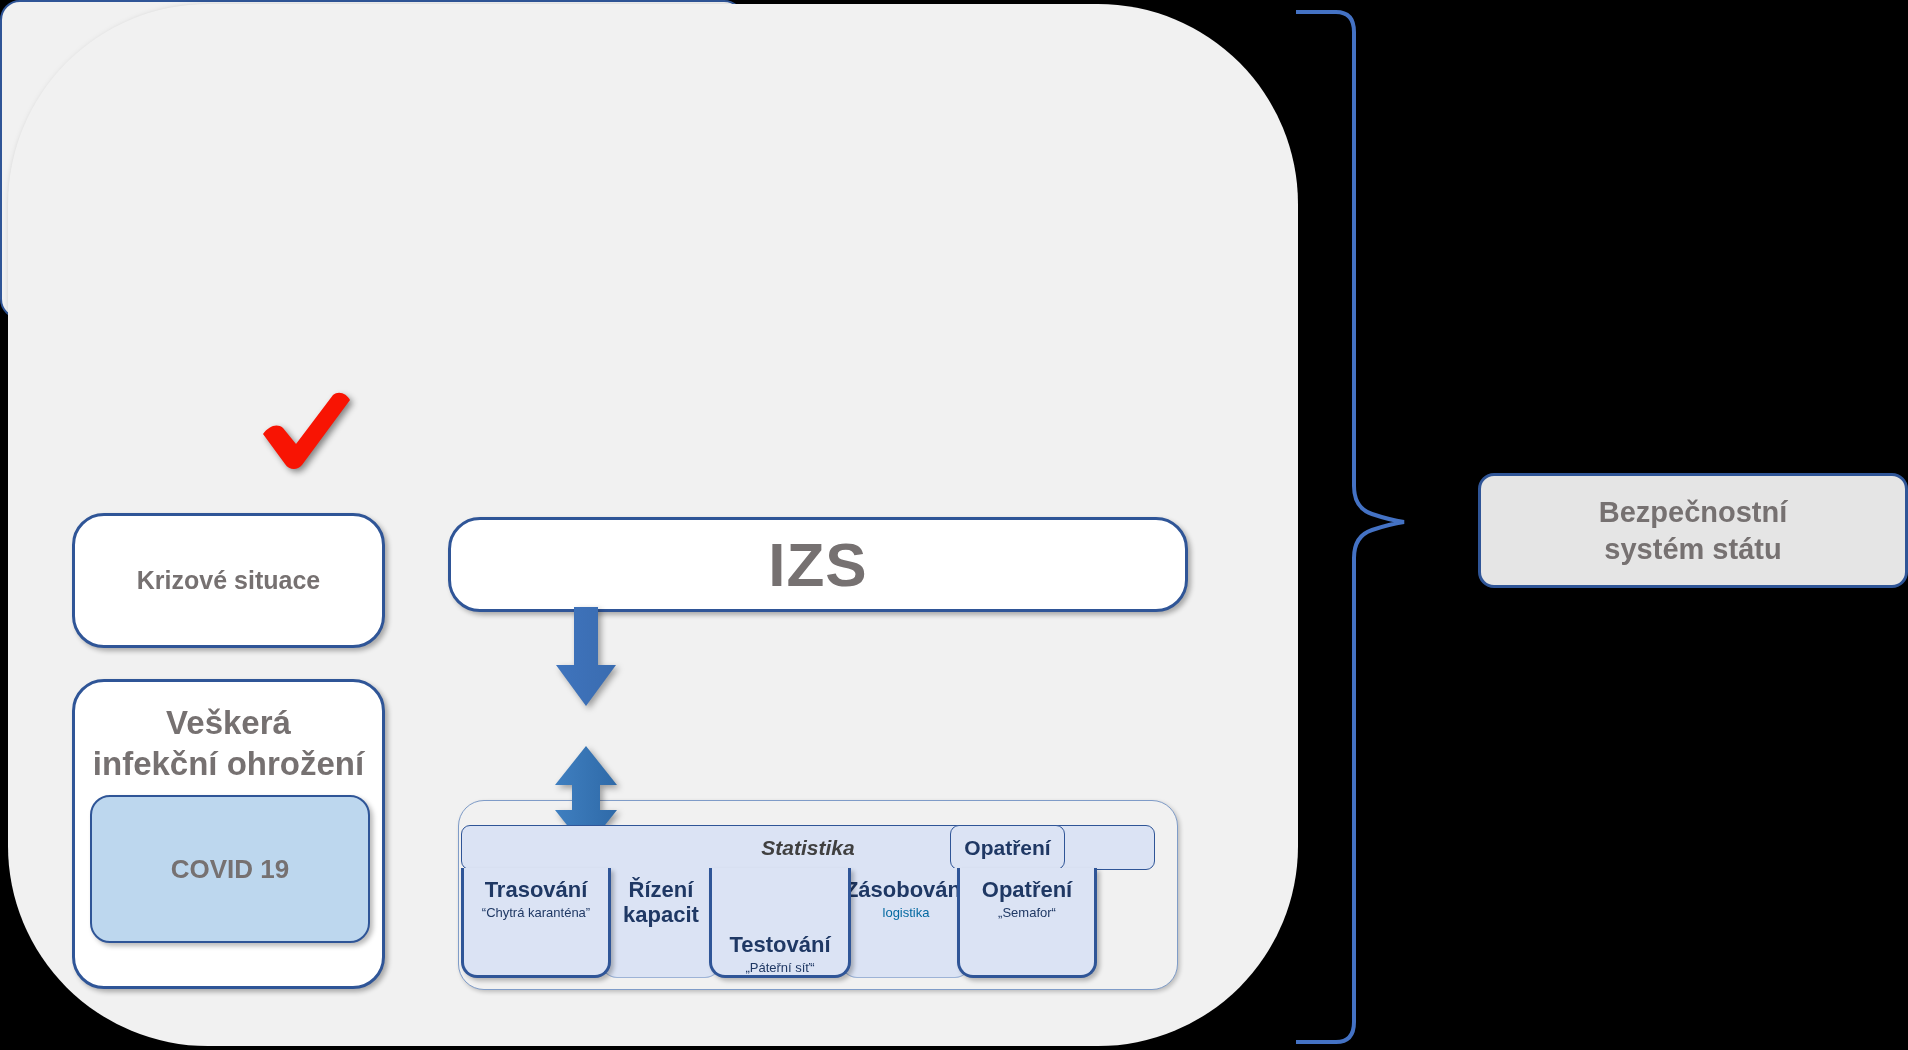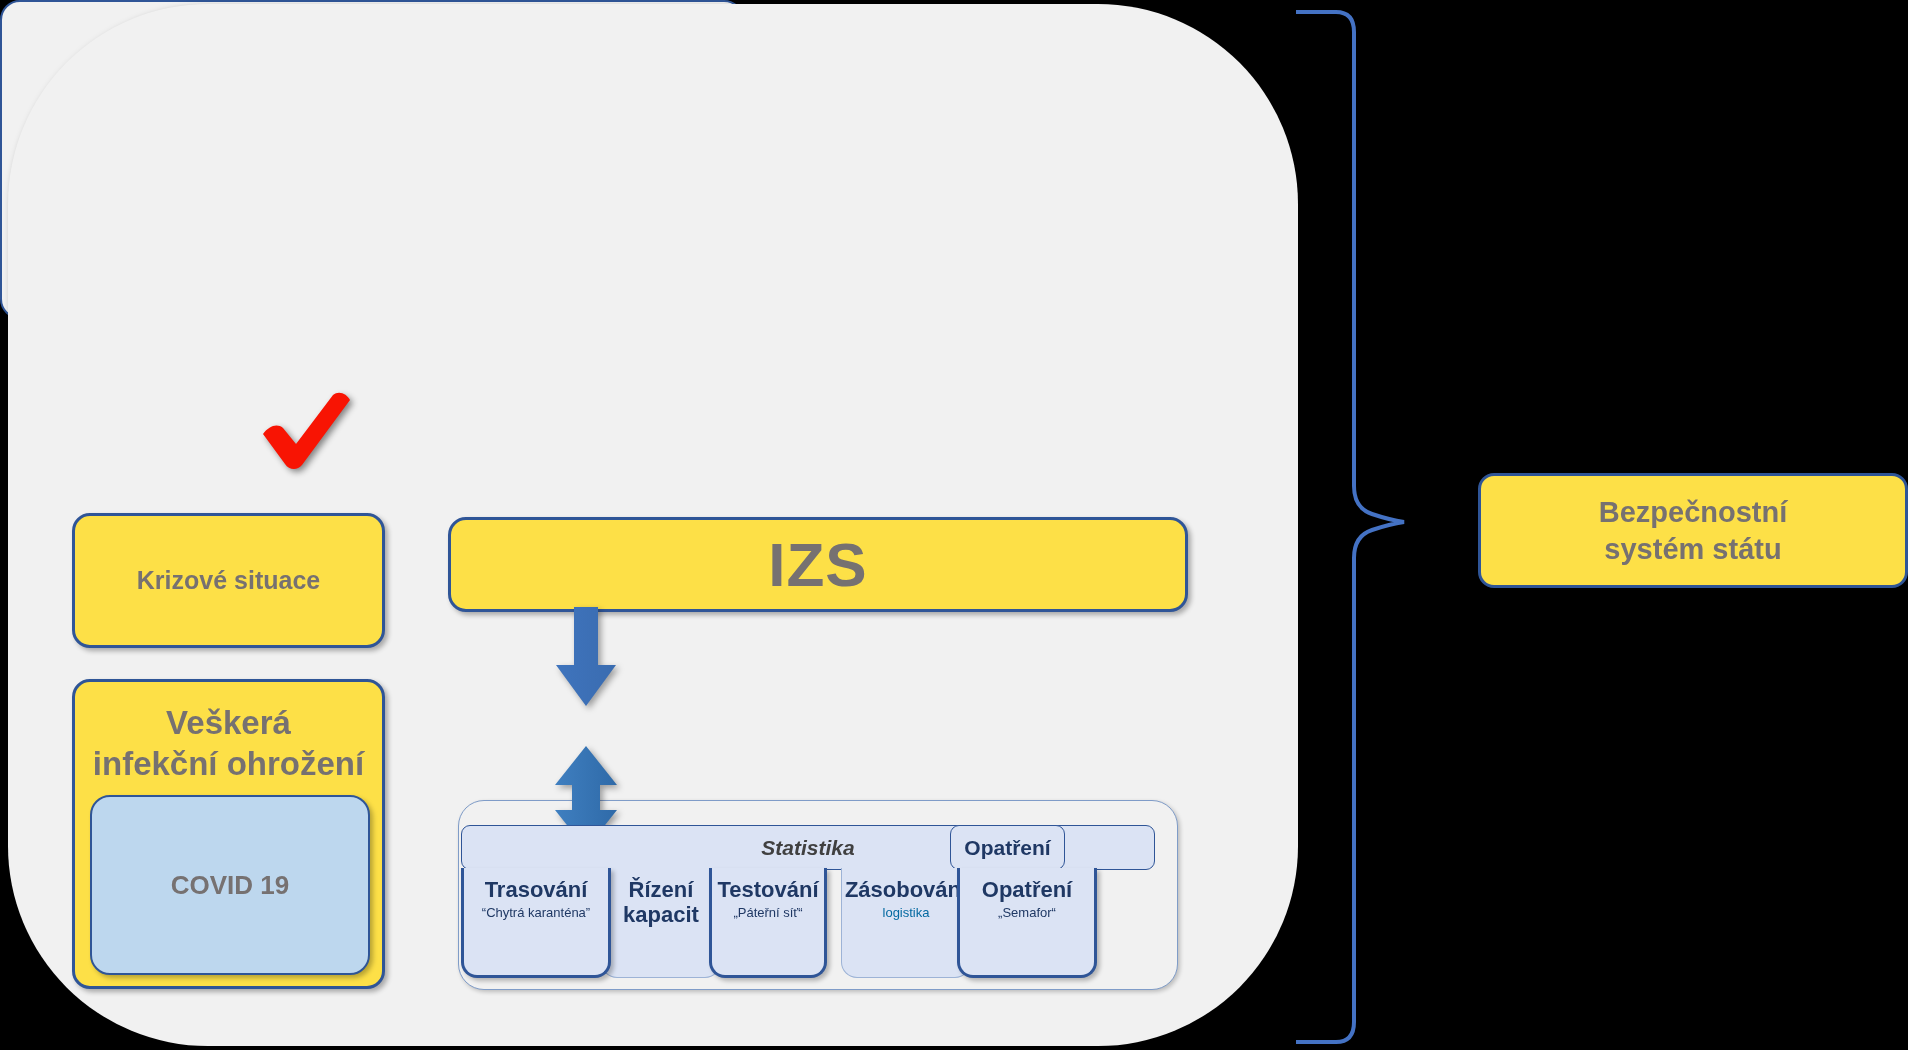--- a/index.html
+++ b/index.html
@@ -13,34 +13,34 @@
     position:absolute;left:8px;top:4px;width:1290px;height:1042px;
     background:#f1f1f1;border-radius:200px;
     box-shadow:3px 3px 7px rgba(0,0,0,.35);
   }
 
   
   .rbox{position:absolute;box-sizing:border-box;display:flex;
         flex-direction:column;align-items:center;justify-content:center;
         text-align:center;}
 
-  .grey-outline{background:#fde047;border:3px solid #2f5597;border-radius:18px;
+  .grey-outline{background:#ffffff;border:3px solid #2f5597;border-radius:32px;
                 box-shadow:3px 3px 5px rgba(0,0,0,.30);}
 
   .lbl-grey{color:#767171;font-weight:bold;line-height:1.25;}
 
   
   #krizove{left:72px;top:513px;width:313px;height:135px;}
   #krizove .lbl-grey{font-size:25px;}
 
   #veskera{left:72px;top:679px;width:313px;height:310px;
            justify-content:flex-start;padding-top:20px;}
   #veskera .lbl-grey{font-size:33px;}
 
-  #covid{left:90px;top:795px;width:280px;height:180px;
+  #covid{left:90px;top:795px;width:280px;height:148px;
          background:#bdd7ee;border:2px solid #2f5597;border-radius:20px;
          box-shadow:3px 3px 5px rgba(0,0,0,.28);}
   #covid .lbl-grey{font-size:26px;}
 
   
   #izs{left:448px;top:517px;width:740px;height:95px;}
   #izs .izs-text{color:#767171;font-weight:bold;font-size:62px;letter-spacing:1px;}
 
   #panel-outer{left:448px;top:679px;width:740px;height:315px;
       background:#f1f1f1;border:2px solid #2f5597;border-radius:20px;
@@ -79,21 +79,21 @@
   
   .arrow{position:absolute;filter:drop-shadow(3px 3px 3px rgba(0,0,0,.35));}
 
   
   #check{position:absolute;left:255px;top:390px;width:100px;height:80px;
          filter:drop-shadow(3px 3px 3px rgba(0,0,0,.45));}
 
   
   #brace{position:absolute;left:1292px;top:8px;width:130px;height:1038px;}
   #bezpec{position:absolute;left:1478px;top:473px;width:430px;height:115px;
-      background:#fde047;border:3px solid #2f5597;border-radius:16px;
+      background:#e5e5e5;border:3px solid #2f5597;border-radius:16px;
       box-shadow:3px 3px 6px rgba(0,0,0,.35);
       display:flex;align-items:center;justify-content:center;text-align:center;
       box-sizing:border-box;}
   #bezpec .lbl-grey{font-size:29px;}
 </style>
 </head>
 <body>
 
 <div id="stage">
 
@@ -155,21 +155,21 @@
     <div class="mini strong" style="left:0px;width:150px;z-index:5;">
       <div class="t1">Trasování</div>
       <div class="t2">“Chytrá karanténa”</div>
     </div>
 
     <div class="mini faint" style="left:140px;width:120px;z-index:2;">
       <div class="t1">Řízení</div>
       <div class="t1">kapacit</div>
     </div>
 
-    <div class="mini strong" style="left:248px;width:118px;z-index:5;">
+    <div class="mini strong" style="left:248px;width:142px;z-index:5;justify-content:flex-end;">
       <div class="t1">Testování</div>
       <div class="t2">„Páteřní síť“</div>
     </div>
 
     <div class="mini faint" style="left:380px;width:130px;z-index:2;">
       <div class="t1">Zásobování</div>
       <div class="t2 muted">logistika</div>
     </div>
 
     <div class="mini strong" style="left:496px;width:140px;z-index:5;">

